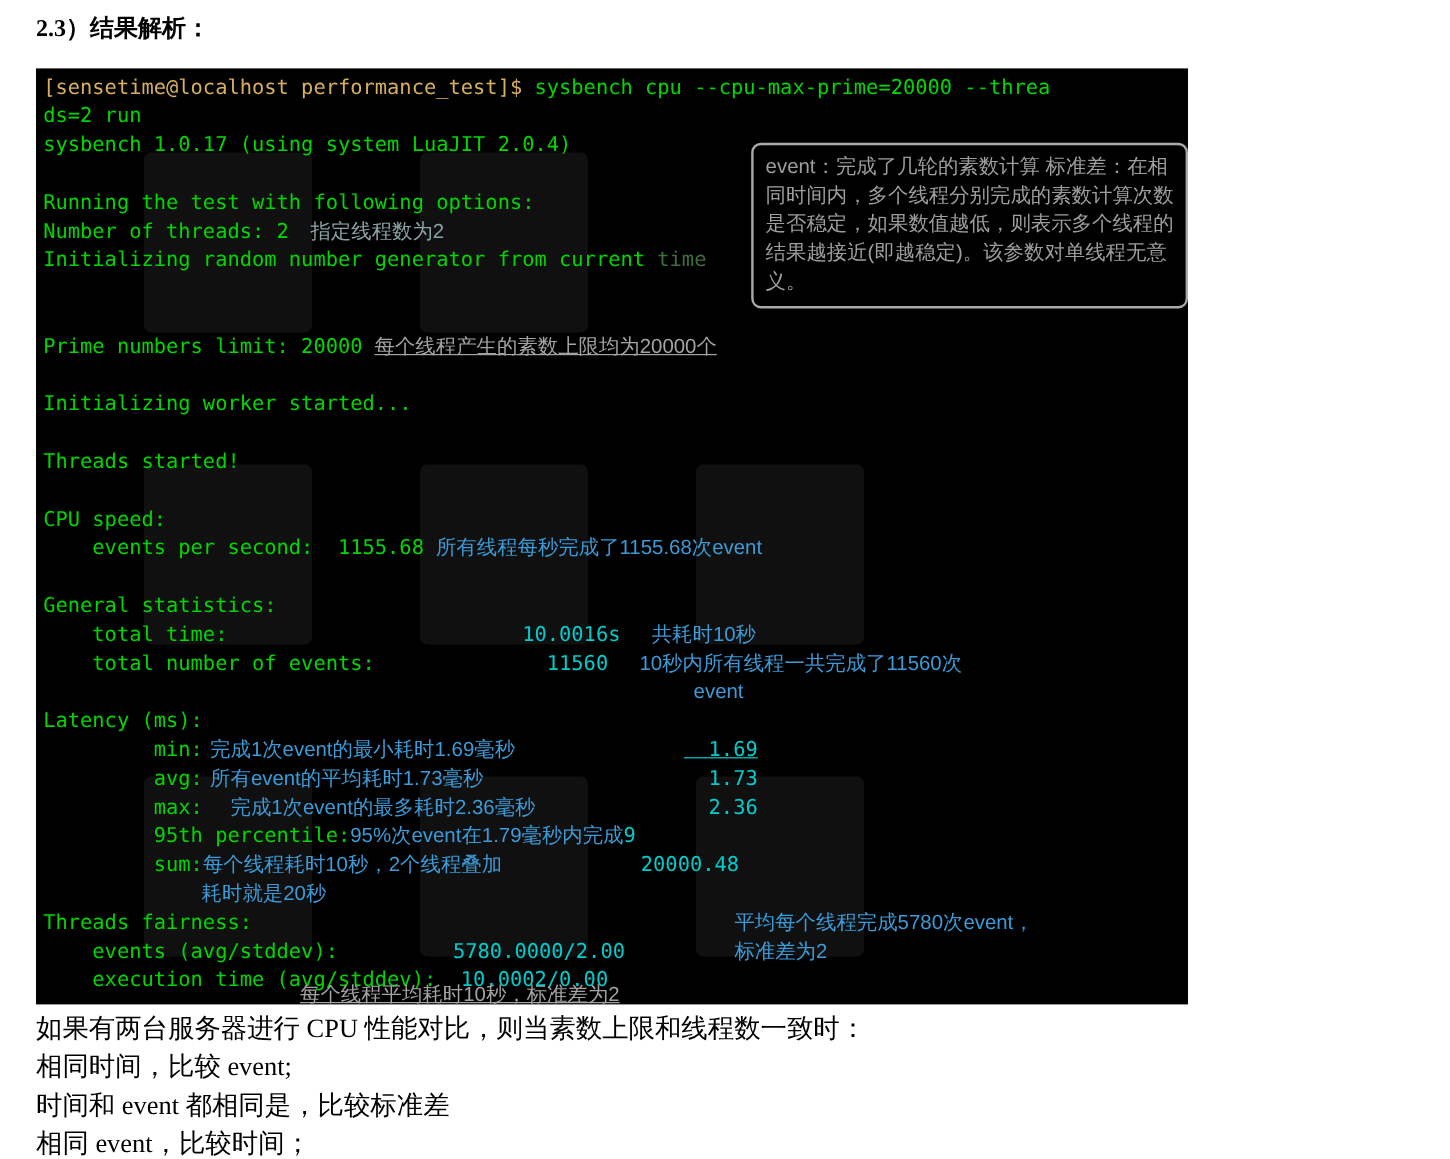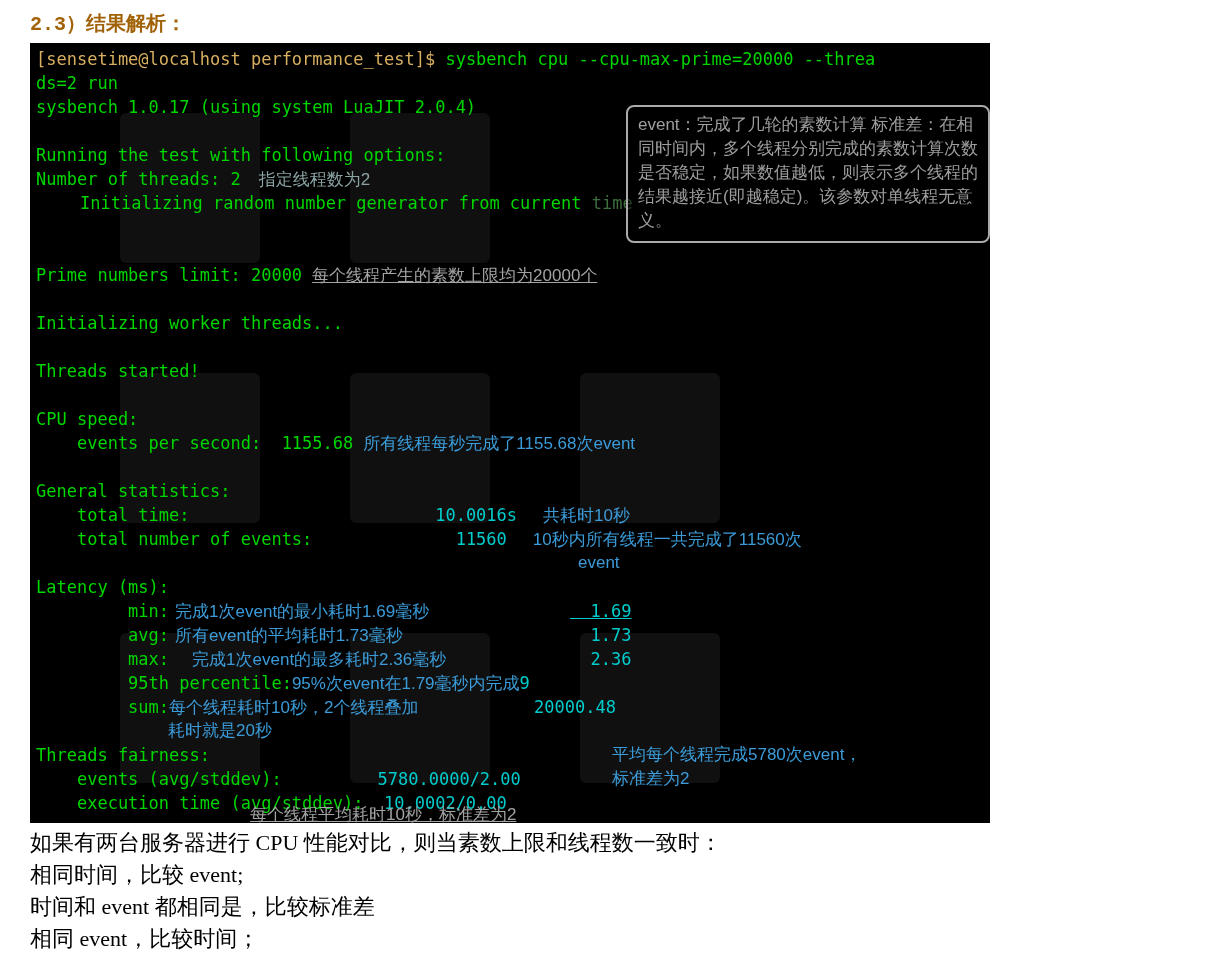--- a/index.html
+++ b/index.html
@@ -6,23 +6,22 @@
     margin: 0;
     padding: 10px 10px 10px 30px;
     background: #ffffff;
     font-family: "SimSun", "宋体", serif;
     font-size: 18px;
     color: #000;
   }
   .heading {
     font-weight: bold;
     font-size: 20px;
-    color: #a16207;
-    margin-bottom: 6px;
-    font-family: Liberation Mono, monospace;
+    color: #000000;
+    margin-bottom: 20px;
   }
   .terminal {
     position: relative;
     width: 960px;
     height: 780px;
     background: #000000;
     font-family: "Menlo", "Consolas", "DejaVu Sans Mono", monospace;
     font-size: 17px;
     line-height: 24px;
     white-space: pre;
@@ -81,25 +80,25 @@
   <div class="faint-bg" style="top:590px;left:320px;width:140px;height:150px;border-radius:6px;"></div>
   <div class="faint-bg" style="top:590px;left:550px;width:140px;height:150px;border-radius:6px;"></div>
 
   
   <div class="t-line" style="top:4px;"><span class="yellow">[sensetime@localhost performance_test]$ </span><span class="green">sysbench cpu --cpu-max-prime=20000 --threa</span></div>
   <div class="t-line green" style="top:28px;">ds=2 run</div>
   <div class="t-line green" style="top:52px;">sysbench 1.0.17 (using system LuaJIT 2.0.4)</div>
 
   <div class="t-line green" style="top:100px;">Running the test with following options:</div>
   <div class="t-line" style="top:124px;"><span class="green">Number of threads: 2</span><span class="sans" style="color:#8ba3a3;margin-left:18px;">指定线程数为2</span></div>
-  <div class="t-line green" style="top:148px;margin-left:44px;"><span>Initializing random number generator from current </span><span style="color:#3e6e3e;">time</span></div>
+  <div class="t-line green" style="top:148px;"><span>Initializing random number generator from current </span><span style="color:#3e6e3e;">time</span></div>
 
   <div class="t-line" style="top:220px;"><span class="green">Prime numbers limit: 20000</span><span class="orange sans" style="margin-left:10px;">每个线程产生的素数上限均为20000个</span></div>
 
-  <div class="t-line green" style="top:268px;">Initializing worker threads...</div>
+  <div class="t-line green" style="top:268px;">Initializing worker started...</div>
   <div class="t-line green" style="top:316px;">Threads started!</div>
 
   <div class="t-line green" style="top:364px;">CPU speed:</div>
   <div class="t-line" style="top:388px;"><span class="green">    events per second:  1155.68</span><span class="blue sans" style="margin-left:10px;">所有线程每秒完成了1155.68次event</span></div>
 
   <div class="t-line green" style="top:436px;">General statistics:</div>
   <div class="t-line" style="top:460px;"><span class="green">    total time:                        </span><span class="cyan">10.0016s</span><span class="blue sans" style="margin-left:26px;">共耗时10秒</span></div>
   <div class="t-line" style="top:484px;"><span class="green">    total number of events:            </span><span class="cyan">  11560</span><span class="blue sans" style="margin-left:26px;text-align:right;">10秒内所有线程一共完成了11560次</span></div>
   <div class="t-line blue sans" style="top:508px;left:548px;">event</div>
 

